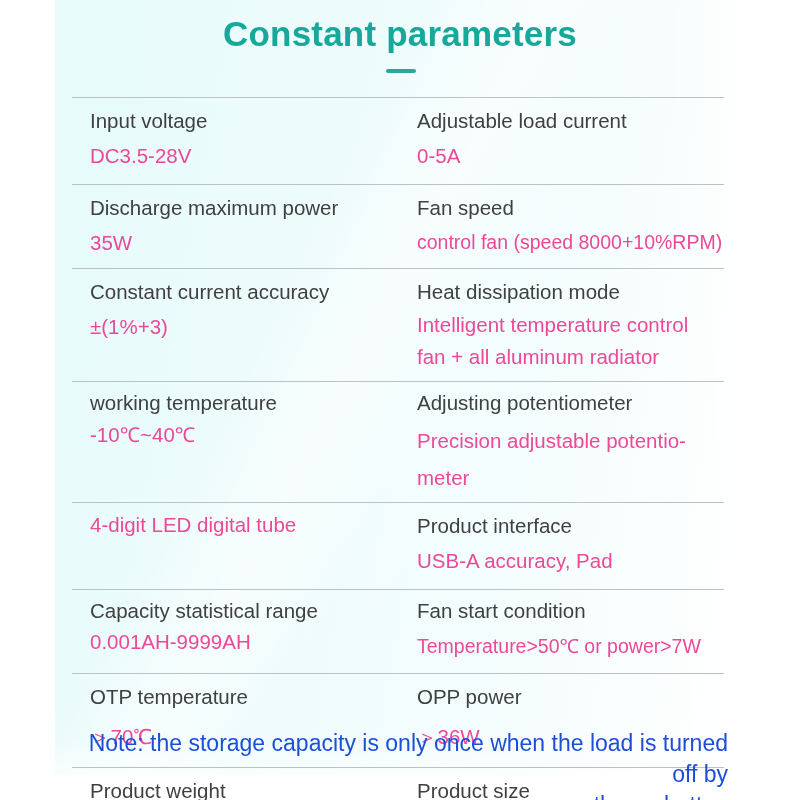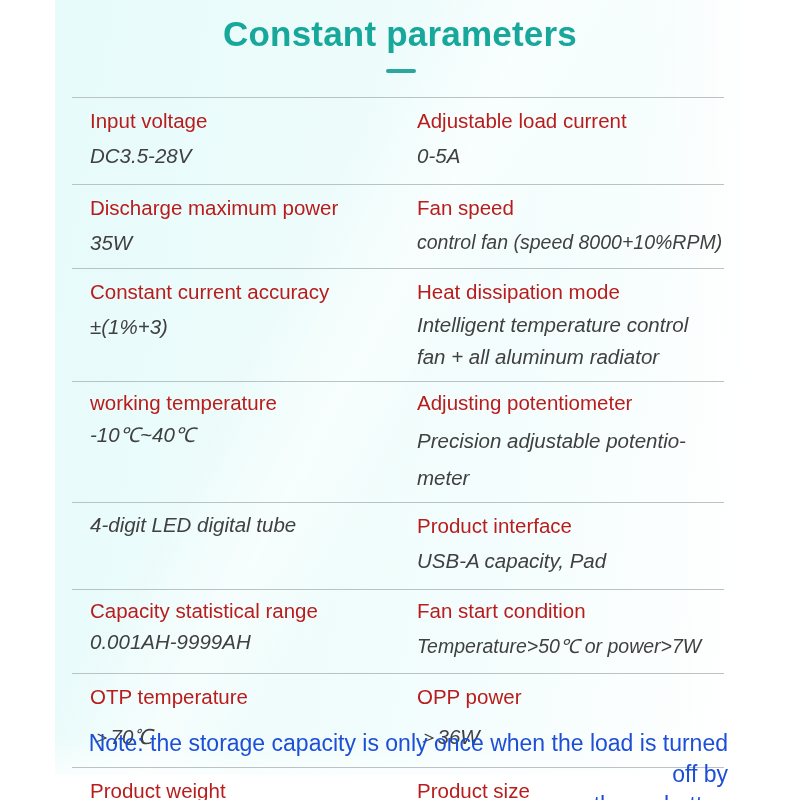--- a/index.html
+++ b/index.html
@@ -99,32 +99,31 @@
     display: flex;
     width: 100%;
   }
   .cell {
     box-sizing: border-box;
   }
   .cell.left  { width: 345px; padding-left: 18px; }
   .cell.right { width: 307px; padding-left: 0px; }
 
   .lbl {
-    color: #b91c1c;
+    color: #404040;
     font-size: 20.5px;
     font-weight: 400;
     line-height: 1.32;
     white-space: nowrap;
   }
   .val {
-    color: #404040;
+    color: #ec4899;
     font-size: 20.5px;
     font-weight: 400;
     line-height: 1.30;
-    font-style: italic;
   }
   .val.nowrap { white-space: nowrap; }
   .val.tight { line-height: 1.12; }
   .val.small { font-size: 19.5px; }
 
   
   .gap-lg .lbl { margin-top: 9px; }
   .gap-lg .val { margin-top: 9px; }
   .gap-sm .lbl { margin-top: 7px; }
   .gap-sm .val { margin-top: 14px; }
@@ -216,21 +215,21 @@
         </div>
       </div>
 
       <div class="row gap-lg pad-b">
         <div class="cells">
           <div class="cell left">
             <div class="val nowrap">4-digit LED digital tube</div>
           </div>
           <div class="cell right">
             <div class="lbl">Product interface</div>
-            <div class="val nowrap">USB-A capacity, Pad</div>
+            <div class="val nowrap">USB-A accuracy, Pad</div>
           </div>
         </div>
       </div>
 
       <div class="row gap-sm pad-b">
         <div class="cells">
           <div class="cell left">
             <div class="lbl">Capacity statistical range</div>
             <div class="val nowrap" style="margin-top:5px;">0.001AH-9999AH</div>
           </div>

